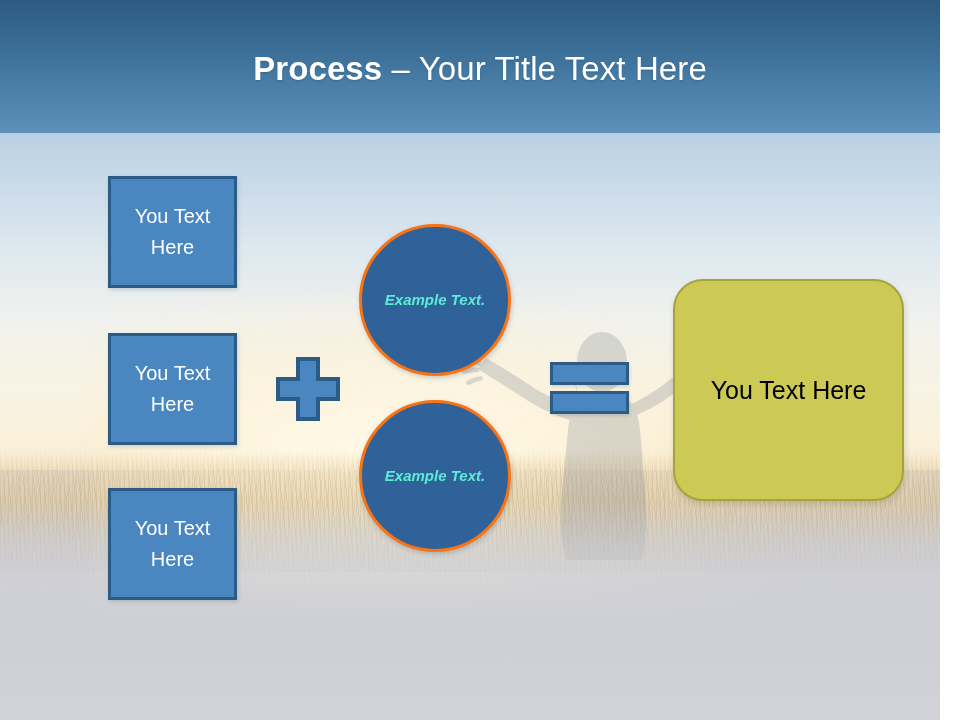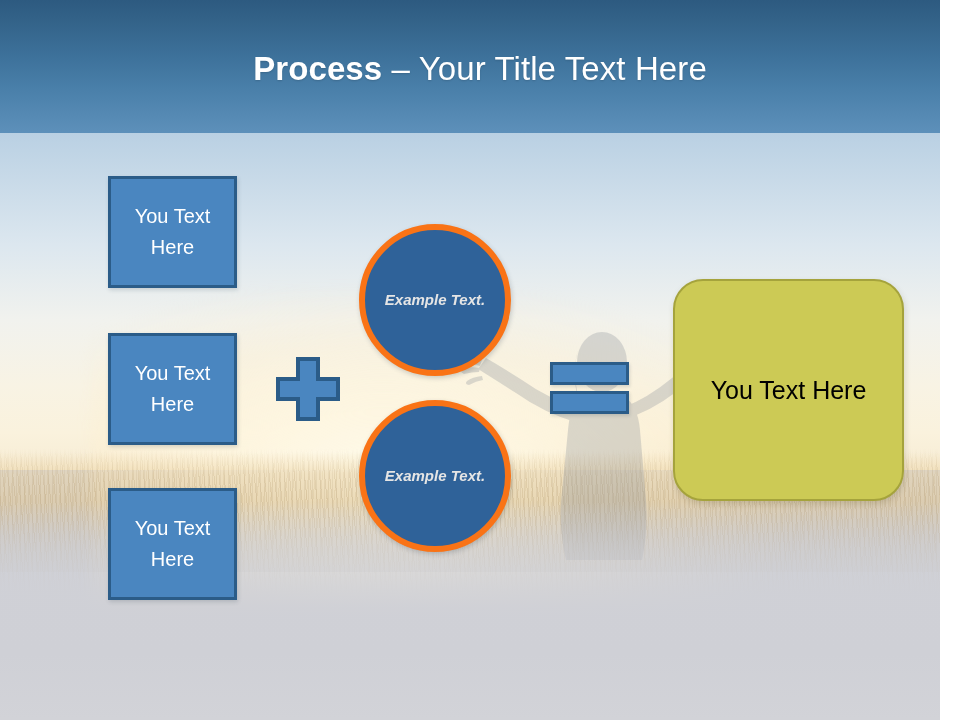--- a/index.html
+++ b/index.html
@@ -149,22 +149,22 @@
     box-shadow: 1px 2px 4px rgba(40,60,80,0.18);
   }
   .shape-box .label-inner { display: block; padding: 0 12px; }
 
   .shape-circle {
     position: absolute;
     box-sizing: border-box;
     width: 152px; height: 152px;
     border-radius: 50%;
     background: #2f6299;
-    border: 6px solid #f97316;
-    color: #e5e5e5;
+    border: 3px solid #f97316;
+    color: #5eead4;
     display: flex;
     align-items: center;
     justify-content: center;
     text-align: center;
     font-size: 15px;
     line-height: 24px;
     font-weight: bold;
     font-style: italic;
     box-shadow: 1px 2px 5px rgba(30,50,70,0.22);
   }

